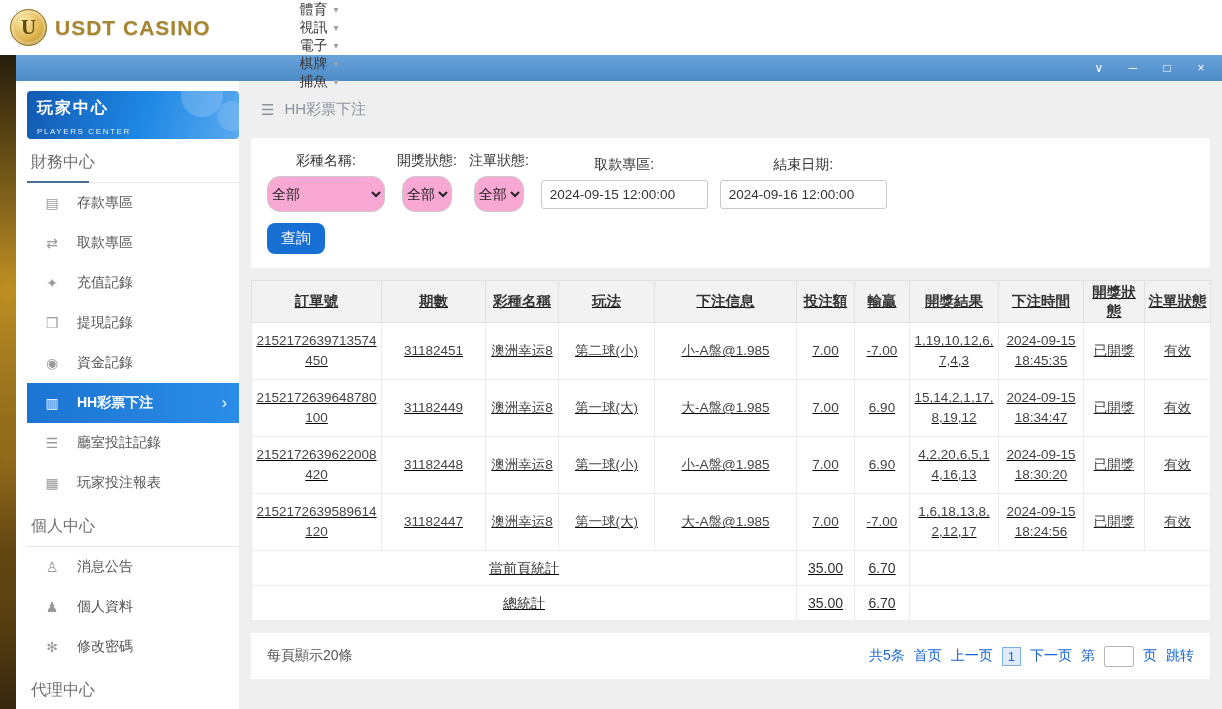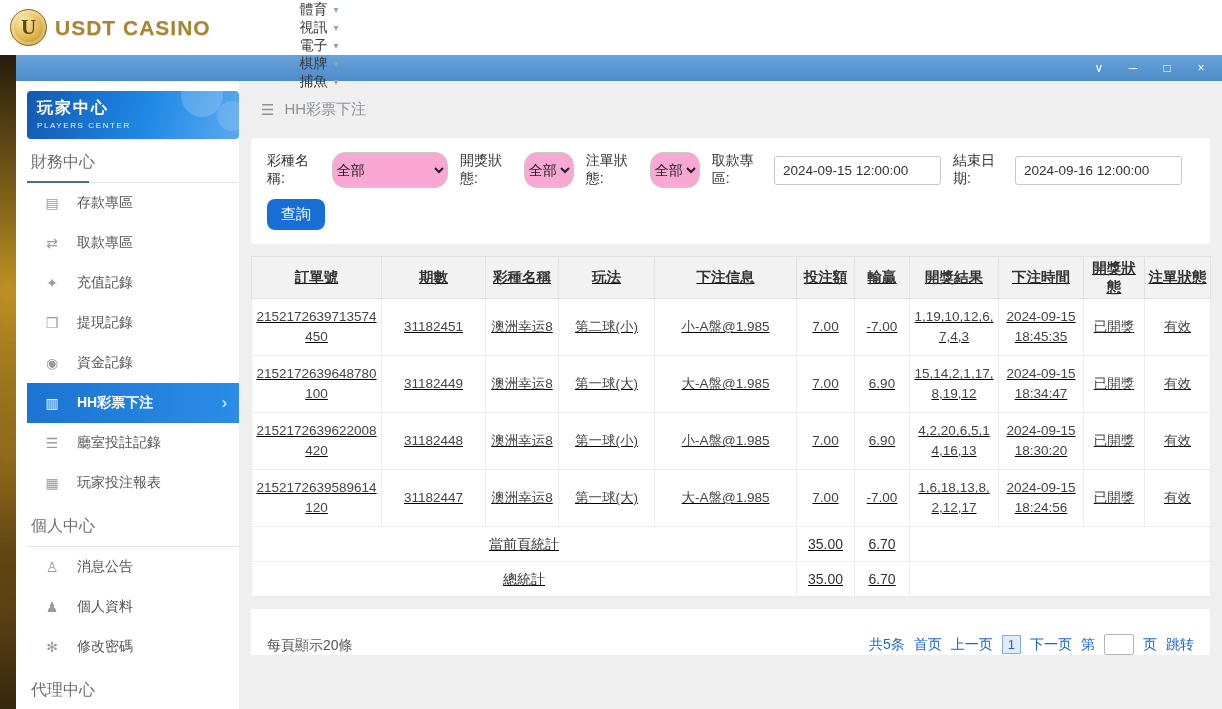--- a/index.html
+++ b/index.html
@@ -33,50 +33,50 @@
   .tb-btn { color: #fff; font-size: 12px; line-height: 1; width: 14px; text-align: center; cursor: pointer; }
   .window-body { flex: 1; display: flex; min-height: 0; background: #efefef; }
 
   
   .sidebar { width: 223px; flex: none; background: #fff; padding: 10px 0 0 11px; overflow: hidden; }
   .side-header { height: 48px; border-radius: 4px; color: #fff; padding: 7px 10px; position: relative; overflow: hidden; margin-right: 0;
     background: linear-gradient(105deg, #1259b0, #1e88e5 55%, #5aa9ef); }
   .side-header::before { content: ''; position: absolute; right: 16px; top: -16px; width: 42px; height: 42px; border-radius: 50%; background: rgba(255,255,255,.18); }
   .side-header::after { content: ''; position: absolute; right: -8px; top: 10px; width: 30px; height: 30px; border-radius: 50%; background: rgba(255,255,255,.14); }
   .side-header .t1 { font-size: 16px; font-weight: bold; letter-spacing: 2px; }
-  .side-header .t2 { font-size: 8px; letter-spacing: 1.6px; opacity: .9; margin-top: 2px; }
+  .side-header .t2 { font-size: 8px; letter-spacing: 1.6px; opacity: .9; margin-top: 8px; }
   .side-title { padding: 13px 4px 9px; font-size: 16px; color: #6f6f6f; border-bottom: 1px solid #e6e6e6; position: relative; }
   .side-title.first::after { content: ''; position: absolute; left: 0; bottom: -1px; width: 62px; height: 2px; background: #49708f; }
   .side-item { height: 40px; display: flex; align-items: center; gap: 16px; padding-left: 16px; font-size: 14px; color: #555; cursor: pointer; position: relative; }
   .side-item .ic { width: 18px; text-align: center; color: #9a9a9a; font-size: 14px; flex: none; }
   .side-item.active { background: linear-gradient(90deg, #1b74d2, #2b8de8); color: #fff; font-weight: bold; }
   .side-item.active .ic { color: #fff; }
   .side-item .arrow { position: absolute; right: 12px; color: #fff; font-size: 16px; font-weight: normal; }
 
   
   .main { flex: 1; display: flex; flex-direction: column; min-width: 0; }
   .main-header { height: 57px; flex: none; display: flex; align-items: center; gap: 10px; padding-left: 22px; color: #8b929c; font-size: 15px; }
   .hamburger { font-size: 15px; color: #8b929c; cursor: pointer; }
 
   .filter-panel { background: #fff; margin: 0 12px; border-radius: 3px; padding: 14px 16px; flex: none; }
   .filter-row { display: flex; align-items: center; font-size: 14px; color: #333; }
-  .filter-item { display: inline-flex; align-items: center; gap: 6px; margin-right: 12px; }
+  .filter-item { display: inline-flex; align-items: center; gap: 6px; margin-right: 12px; flex-direction: column; }
   select.ctl { height: 36px; border: 1px solid #c9c9c9; border-radius: 13px; font-size: 14px; color: #222; background: #f9a8d4; font-family: inherit; }
   .filter-item:nth-child(1) select.ctl { width: 118px; }
   input.ctl-date { height: 29px; width: 167px; border: 1px solid #c9c9c9; border-radius: 3px; font-size: 13.5px; color: #333; padding: 0 8px; font-family: inherit; }
   .btn-row { margin-top: 11px; }
   .search-btn { width: 58px; height: 31px; background: #176fd4; color: #fff; border: none; border-radius: 8px; font-size: 15px; cursor: pointer; font-family: inherit; }
 
   .table-panel { background: #fff; margin: 12px 12px 0; flex: none; text-decoration: underline; }
   table { width: 100%; border-collapse: collapse; table-layout: fixed; }
   thead th { background: #f2f2f2; height: 42px; font-size: 14.5px; color: #333; font-weight: bold; border: 1px solid #e0e0e0; padding: 0 2px; }
   tbody td { height: 57px; text-align: center; font-size: 13.5px; color: #444; border: 1px solid #ececec; padding: 2px 3px; word-break: break-all; line-height: 1.45; }
   tr.summary td { height: 35px; font-size: 14px; color: #333; }
 
-  .footer-panel { background: #fff; margin: 12px; height: 46px; flex: none; display: flex; align-items: flex-end; justify-content: space-between; padding: 0 16px; font-size: 14px; color: #555; }
+  .footer-panel { background: #fff; margin: 12px; height: 46px; flex: none; display: flex; align-items: center; justify-content: space-between; padding: 0 16px; font-size: 14px; color: #555; }
   .pager { display: flex; align-items: center; gap: 9px; }
   .plink { color: #1766d1; cursor: pointer; text-decoration: none; white-space: nowrap; }
   .ptext { color: #1766d1; white-space: nowrap; }
   .page-box { min-width: 14px; padding: 1px 5px; border: 1px solid #7eb0e8; background: #dfeafc; color: #1766d1; font-size: 13px; text-align: center; cursor: pointer; }
   .page-input { width: 30px; height: 21px; border: 1px solid #b5b5b5; border-radius: 2px; font-family: inherit; }
 </style>
 </head>
 <body>
 
 <nav class="topnav">

